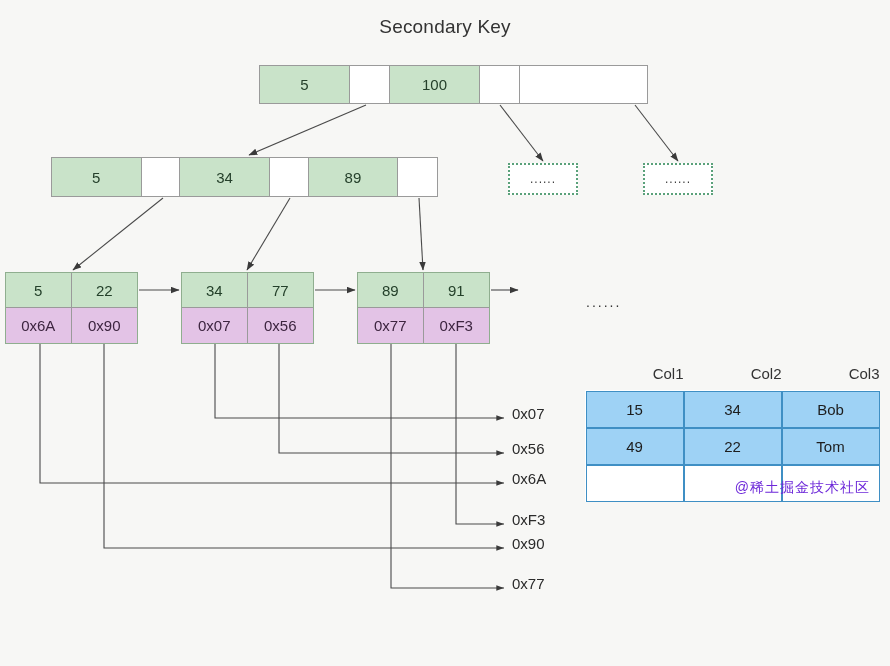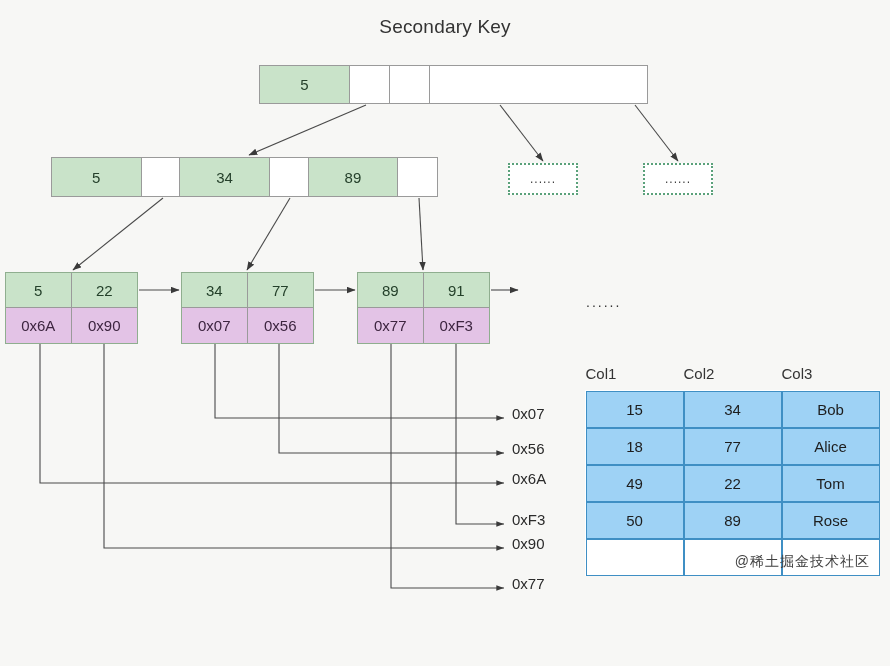--- a/index.html
+++ b/index.html
@@ -155,21 +155,21 @@
     width: 295px;
     table-layout: fixed;
   }
   #data-table th {
     font-weight: normal;
     font-size: 15px;
     color: #333;
     padding: 2px 0 8px 0;
     border: none;
     background: transparent;
-    text-align: left;
+    text-align: right;
   }
   #data-table td {
     font-size: 15px;
     color: #1d1d1d;
     text-align: center;
     height: 34px;
     background: #9ed2f5;
     border: 1px solid #ffffff;
     outline: 1px solid #3f8fc4;
     outline-offset: -1px;
@@ -177,21 +177,21 @@
   #data-table tr.data-row td { background: #9ed2f5; }
   #data-table tr.blank-row td {
     background: #ffffff;
     height: 34px;
   }
   .watermark {
     position: absolute;
     right: 10px;
     bottom: 5px;
     font-size: 14px;
-    color: #404040;
+    color: #6d28d9;
     white-space: nowrap;
     letter-spacing: 1px;
   }
 </style>
 </head>
 <body>
 
 <div id="canvas">
 
   <div class="title">Secondary Key</div>
@@ -232,20 +232,21 @@
 
       <polyline points="391,343 391,588 504,588" marker-end="url(#arrow-sm)"></polyline>
 
       <polyline points="456,343 456,524 504,524" marker-end="url(#arrow-sm)"></polyline>
     </g>
   </svg>
 
   <div class="node" id="root-node">
     <div class="cell key">5</div>
     <div class="cell ptr"></div>
+    <div class="cell key">100</div>
     <div class="cell ptr"></div>
     <div class="cell ptr"></div>
   </div>
 
   <div class="node" id="level2-node">
     <div class="cell key">5</div>
     <div class="cell ptr"></div>
     <div class="cell key">34</div>
     <div class="cell ptr"></div>
     <div class="cell key">89</div>
@@ -306,33 +307,23 @@
           <th>Col3</th>
         </tr>
       </thead>
       <tbody>
         <tr class="data-row">
           <td>15</td>
           <td>34</td>
           <td>Bob</td>
         </tr>
         <tr class="data-row">
-          <td>18</td>
-          <td>77</td>
-          <td>Alice</td>
-        </tr>
-        <tr class="data-row">
           <td>49</td>
           <td>22</td>
           <td>Tom</td>
-        </tr>
-        <tr class="data-row">
-          <td>50</td>
-          <td>89</td>
-          <td>Rose</td>
         </tr>
         <tr class="blank-row">
           <td></td>
           <td></td>
           <td></td>
         </tr>
       </tbody>
     </table>
     <div class="watermark">@稀土掘金技术社区</div>
   </div>

